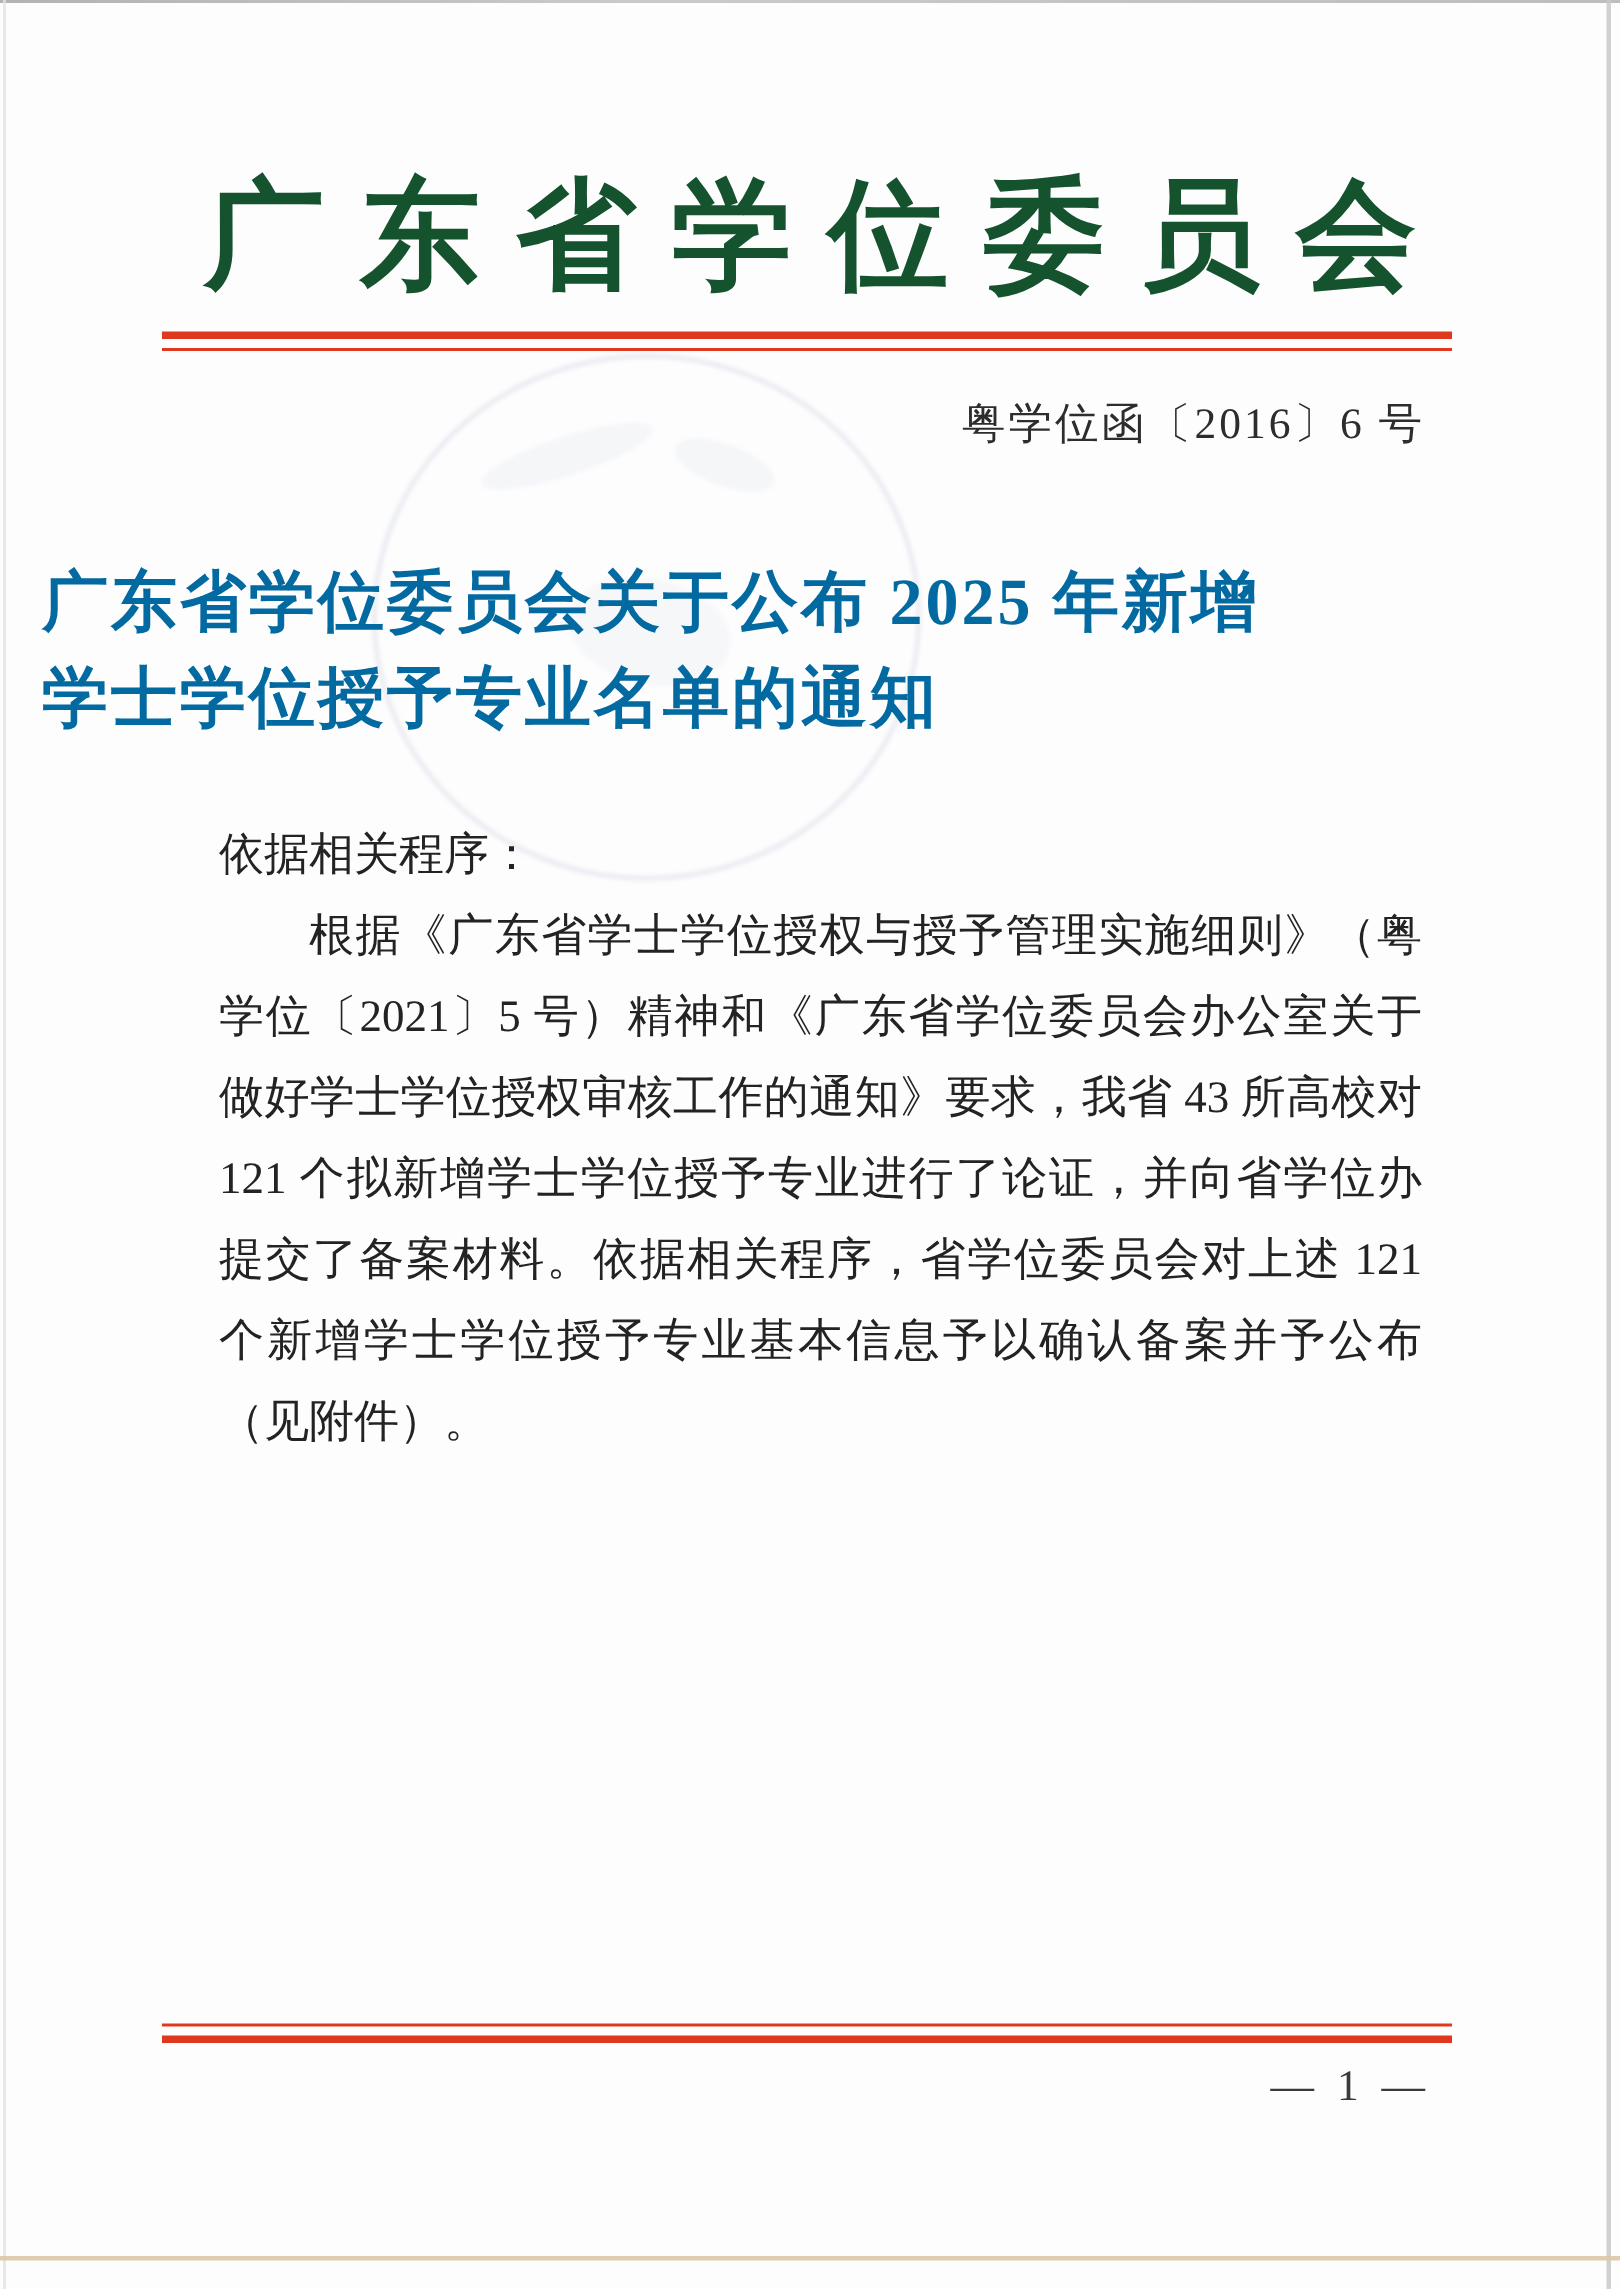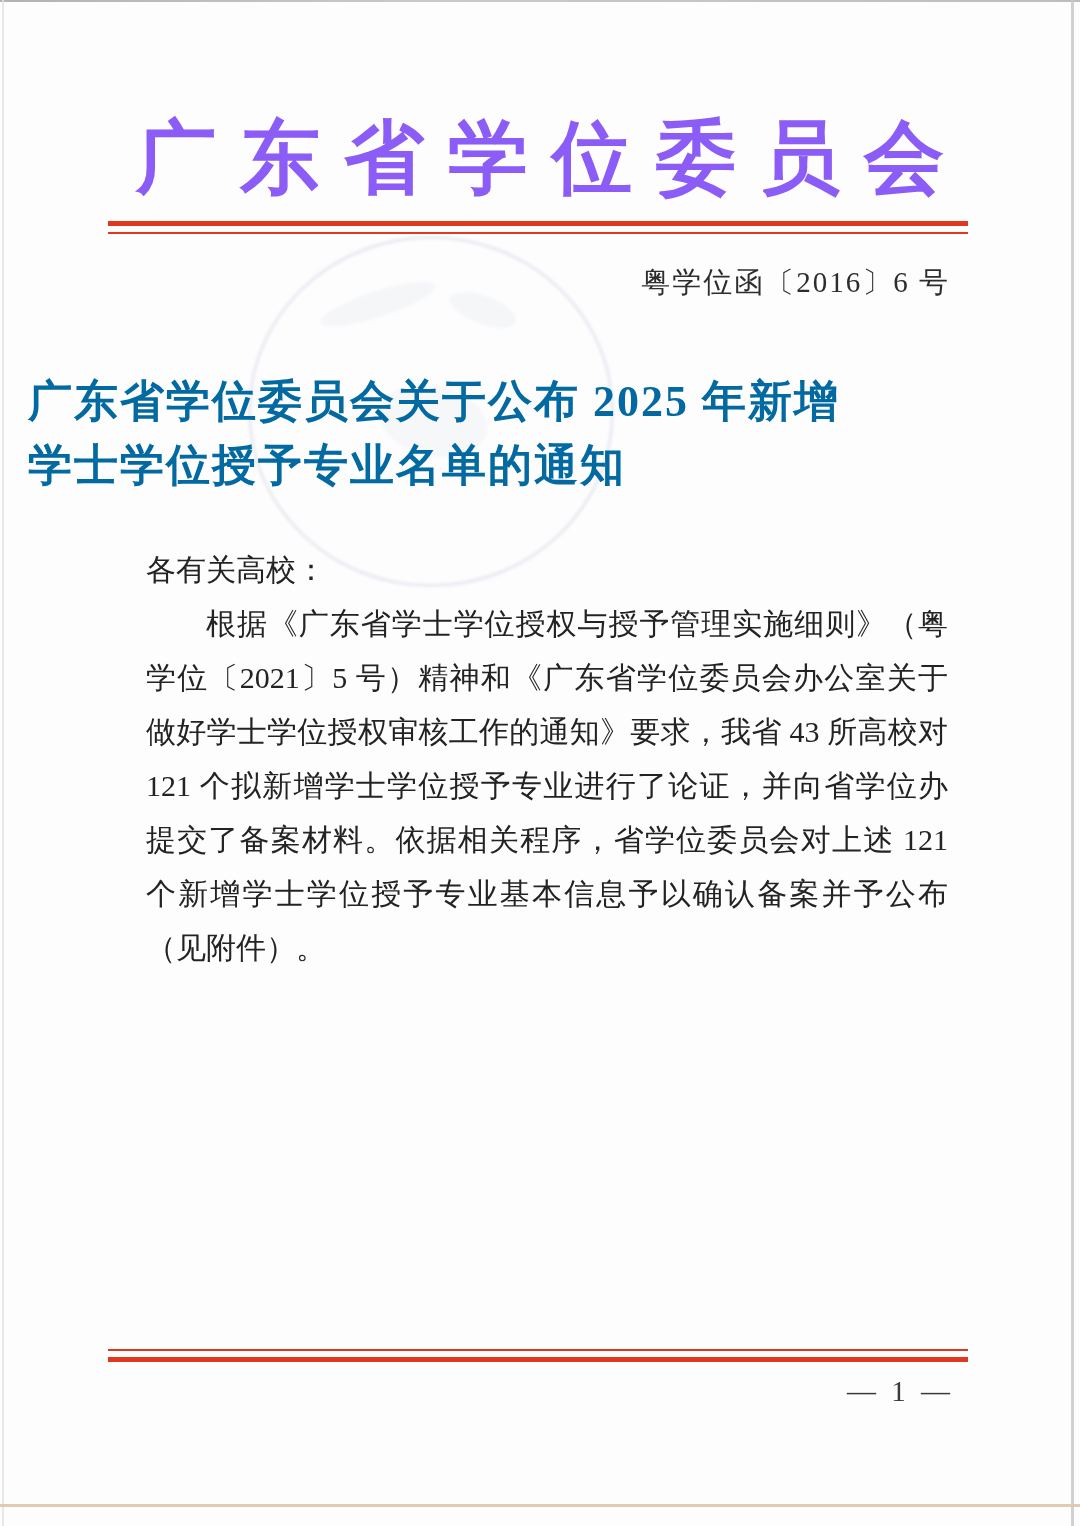--- a/index.html
+++ b/index.html
@@ -38,21 +38,21 @@
     width: 100%; height: 3px;
     background: #dcc7a9; opacity: .9;
   }
   
   .letterhead {
     position: absolute; left: 0; top: 98px;
     width: 100%;
     text-align: center;
     font-size: 80px;
     font-weight: bold;
-    color: #8b5cf6;
+    color: #14532d;
     letter-spacing: 24px;
     text-indent: 24px;
     line-height: 120px;
     white-space: nowrap;
   }
   .rule { position: absolute; left: 108px; width: 860px; background: #e0381f; }
   .rule-top-thick { top: 221px; height: 5px; }
   .rule-top-thin  { top: 232px; height: 2px; }
   .rule-bottom-thin  { top: 1349px; height: 2px; }
   .rule-bottom-thick { top: 1357px; height: 5px; }
@@ -158,21 +158,21 @@
   <div class="rule rule-top-thin"></div>
 
   <div class="doc-number">粤学位函〔2016〕6 号</div>
 
   <div class="doc-title">
     <div>广东省学位委员会关于公布 2025 年新增</div>
     <div>学士学位授予专业名单的通知</div>
   </div>
 
   <div class="body-text">
-    <p>各有关高校：</p>
+    <p>依据相关程序：</p>
     <p class="para-indent">根据《广东省学士学位授权与授予管理实施细则》（粤学位〔2021〕5 号）精神和《广东省学位委员会办公室关于做好学士学位授权审核工作的通知》要求，我省 43 所高校对 121 个拟新增学士学位授予专业进行了论证，并向省学位办提交了备案材料。依据相关程序，省学位委员会对上述 121 个新增学士学位授予专业基本信息予以确认备案并予公布（见附件）。</p>
   </div>
 
 
   <div class="rule rule-bottom-thin"></div>
   <div class="rule rule-bottom-thick"></div>
 
   <div class="page-number">— 1 —</div>
 
 </div>

